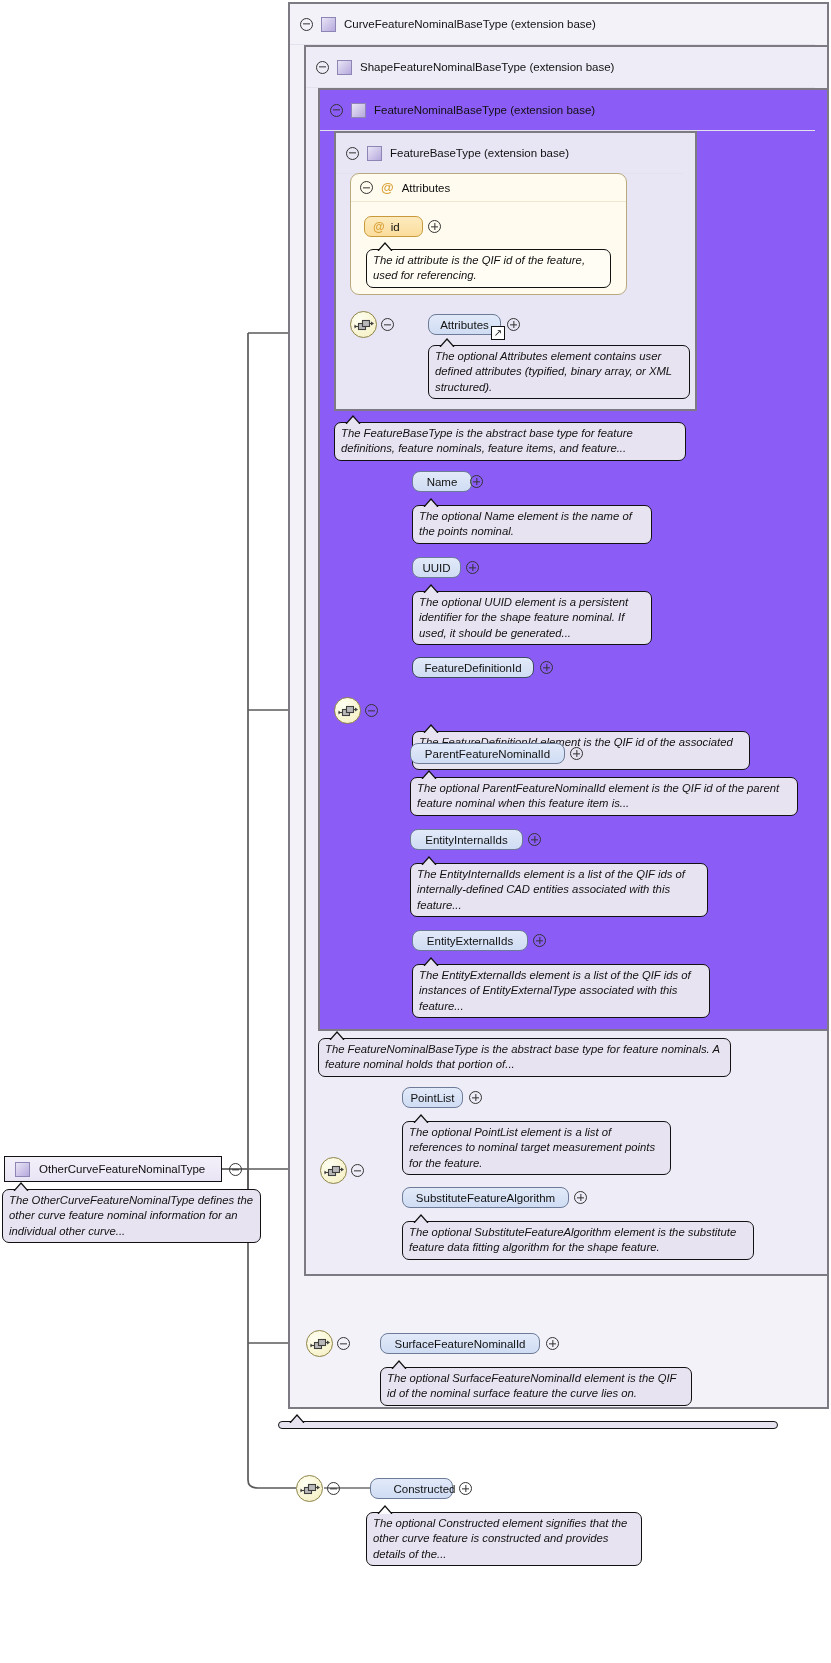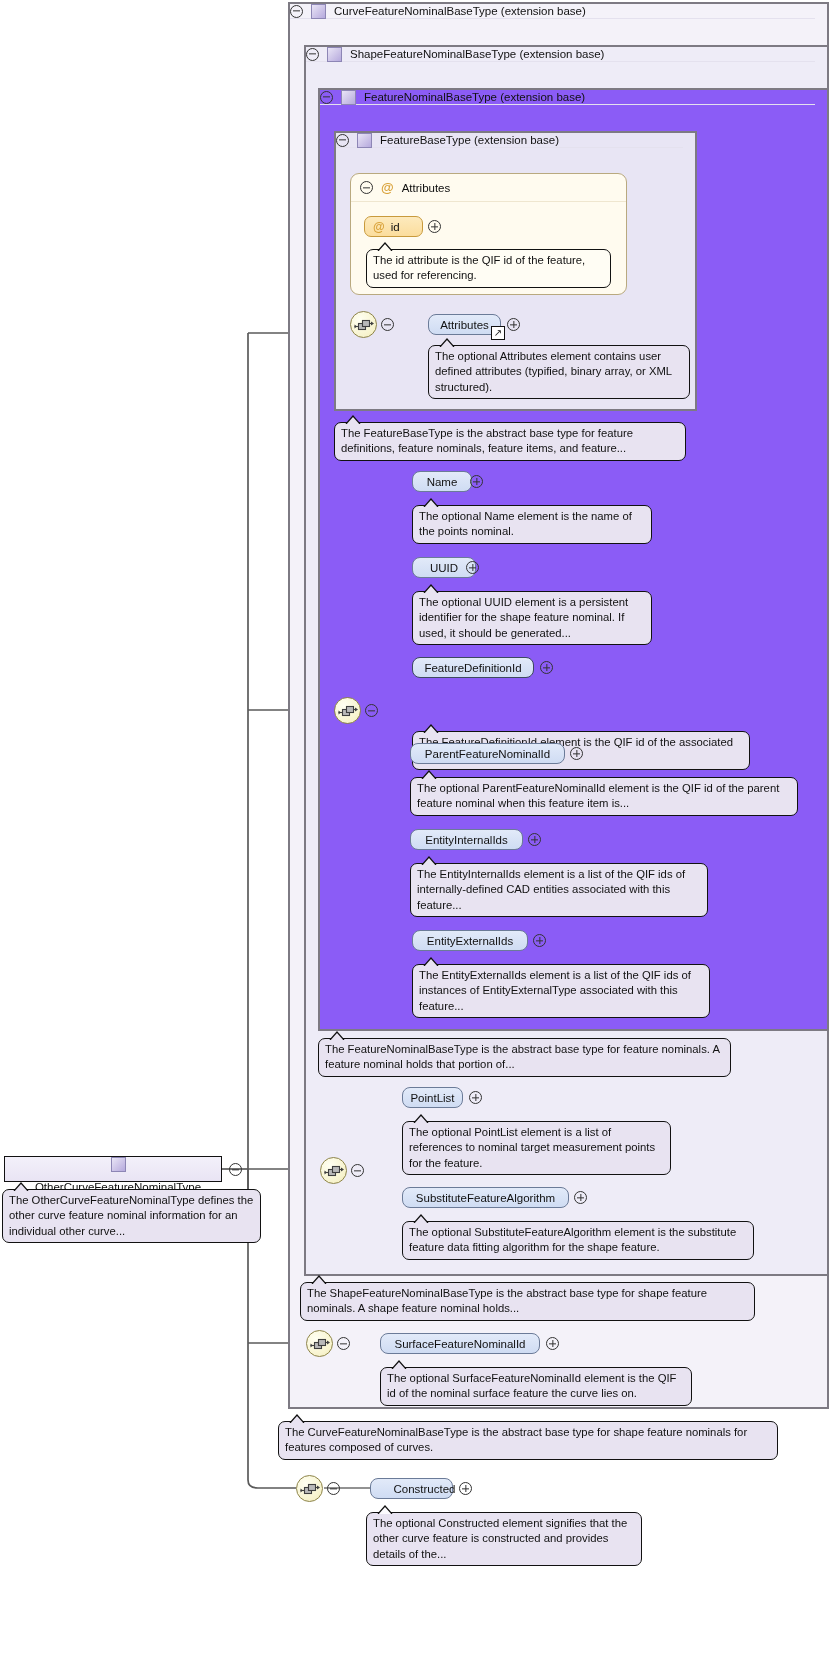--- a/index.html
+++ b/index.html
@@ -20,23 +20,23 @@
     position: absolute;
     border: 2px solid #7d7a83;
     background: #f4f2f9;
   }
   .cbox.l1 { background:#f4f2f9; }
   .cbox.l2 { background:#eeecf7; }
   .cbox.l3 { background:#8b5cf6; }
   .cbox.l4 { background:#e8e5f4; }
 
   .chead {
-    position:absolute; left:0; top:0; right:12px; height:15px;
+    position:absolute; left:0; top:0; right:12px; height:41px;
     display:flex; align-items:center; gap:8px;
-    padding-left:0;
+    padding-left:10px;
     border-bottom:1px solid #e4e1ee;
   }
   .chead .ctitle { font-size:11.5px; color:#111; white-space:nowrap; }
 
   
   .tog {
     width:13px; height:13px; border-radius:50%;
     border:1.3px solid #333; background:transparent;
     position:relative; flex:0 0 auto;
   }
@@ -117,33 +117,33 @@
   
   .ann {
     position:absolute;
     border:1.2px solid #111;
     border-radius:7px;
     background:#e8e3f1;
     padding:3px 5px 3px 6px;
     font-size:11.3px;
     line-height:15.4px;
     color:#111;
+    font-style:italic;
   }
   .ann.cream { background:#fffdf4; }
   .notchsvg { position:absolute; top:-8px; left:10px; }
 
   
   .rootbox {
     position:absolute;
     border:1.4px solid #111;
     background:linear-gradient(180deg,#f3f0fa 0%,#e9e4f4 100%);
     display:flex; align-items:center; gap:9px;
     padding-left:10px;
     font-size:11.5px;
-    flex-direction:column;
   }
 
   
   #wires { position:absolute; inset:0; pointer-events:none; }
 </style>
 </head>
 <body>
 
 <div id="canvas">
 
@@ -297,21 +297,21 @@
     <span>Name</span>
   </div>
   <span class="tog plus" style="position:absolute; left:470px; top:475px;"></span>
   <div class="ann" style="left:412px; top:505px; width:240px;">
     <svg class="notchsvg" width="16" height="9" viewBox="0 0 16 9">
       <path d="M1 9 L8 1 L15 9" fill="#e8e3f1" stroke="#111" stroke-width="1.2"></path>
     </svg>
     <span>The optional Name element is the name of the points nominal.</span>
   </div>
 
-  <div class="epill" style="left:412px; top:557px; width:64px;">
+  <div class="epill" style="left:412px; top:557px; width:49px;">
     <span>UUID</span>
   </div>
   <span class="tog plus" style="position:absolute; left:466px; top:561px;"></span>
   <div class="ann" style="left:412px; top:591px; width:240px;">
     <svg class="notchsvg" width="16" height="9" viewBox="0 0 16 9">
       <path d="M1 9 L8 1 L15 9" fill="#e8e3f1" stroke="#111" stroke-width="1.2"></path>
     </svg>
     <span>The optional UUID element is a persistent identifier for the shape feature nominal. If used, it should be generated...</span>
   </div>
 
@@ -397,26 +397,20 @@
     <span>SubstituteFeatureAlgorithm</span>
   </div>
   <span class="tog plus" style="position:absolute; left:574px; top:1191px;"></span>
   <div class="ann" style="left:402px; top:1221px; width:352px;">
     <svg class="notchsvg" width="16" height="9" viewBox="0 0 16 9">
       <path d="M1 9 L8 1 L15 9" fill="#e8e3f1" stroke="#111" stroke-width="1.2"></path>
     </svg>
     <span>The optional SubstituteFeatureAlgorithm element is the substitute feature data fitting algorithm for the shape feature.</span>
   </div>
 
-  <div class="ann" style="left:300px; top:1282px; width:455px;">
-    <svg class="notchsvg" width="16" height="9" viewBox="0 0 16 9">
-      <path d="M1 9 L8 1 L15 9" fill="#e8e3f1" stroke="#111" stroke-width="1.2"></path>
-    </svg>
-    <span>The ShapeFeatureNominalBaseType is the abstract base type for shape feature nominals. A shape feature nominal holds...</span>
-  </div>
 
   <div class="seq" style="left:306px; top:1330px;">
     <svg width="21" height="19" viewBox="0 0 21 19">
       <g stroke="#3f3f3f" stroke-width="1.1" fill="#b9b9b9">
         <rect x="4.5" y="7.5" width="7" height="6"></rect>
         <rect x="8.5" y="4.5" width="7" height="6"></rect>
       </g>
       <g stroke="#3f3f3f" stroke-width="1.1" fill="none">
         <path d="M0.5 10.5 H4"></path>
           <path d="M15.5 7.5 H19"></path>
@@ -435,21 +429,20 @@
     <svg class="notchsvg" width="16" height="9" viewBox="0 0 16 9">
       <path d="M1 9 L8 1 L15 9" fill="#e8e3f1" stroke="#111" stroke-width="1.2"></path>
     </svg>
     <span>The optional SurfaceFeatureNominalId element is the QIF id of the nominal surface feature the curve lies on.</span>
   </div>
 
   <div class="ann" style="left:278px; top:1421px; width:500px;">
     <svg class="notchsvg" width="16" height="9" viewBox="0 0 16 9">
       <path d="M1 9 L8 1 L15 9" fill="#e8e3f1" stroke="#111" stroke-width="1.2"></path>
     </svg>
-    <span>The CurveFeatureNominalBaseType is the abstract base type for shape feature nominals for features composed of curves.</span>
   </div>
 
   <div class="seq" style="left:296px; top:1475px;">
     <svg width="21" height="19" viewBox="0 0 21 19">
       <g stroke="#3f3f3f" stroke-width="1.1" fill="#b9b9b9">
         <rect x="4.5" y="7.5" width="7" height="6"></rect>
         <rect x="8.5" y="4.5" width="7" height="6"></rect>
       </g>
       <g stroke="#3f3f3f" stroke-width="1.1" fill="none">
         <path d="M0.5 10.5 H4"></path>

